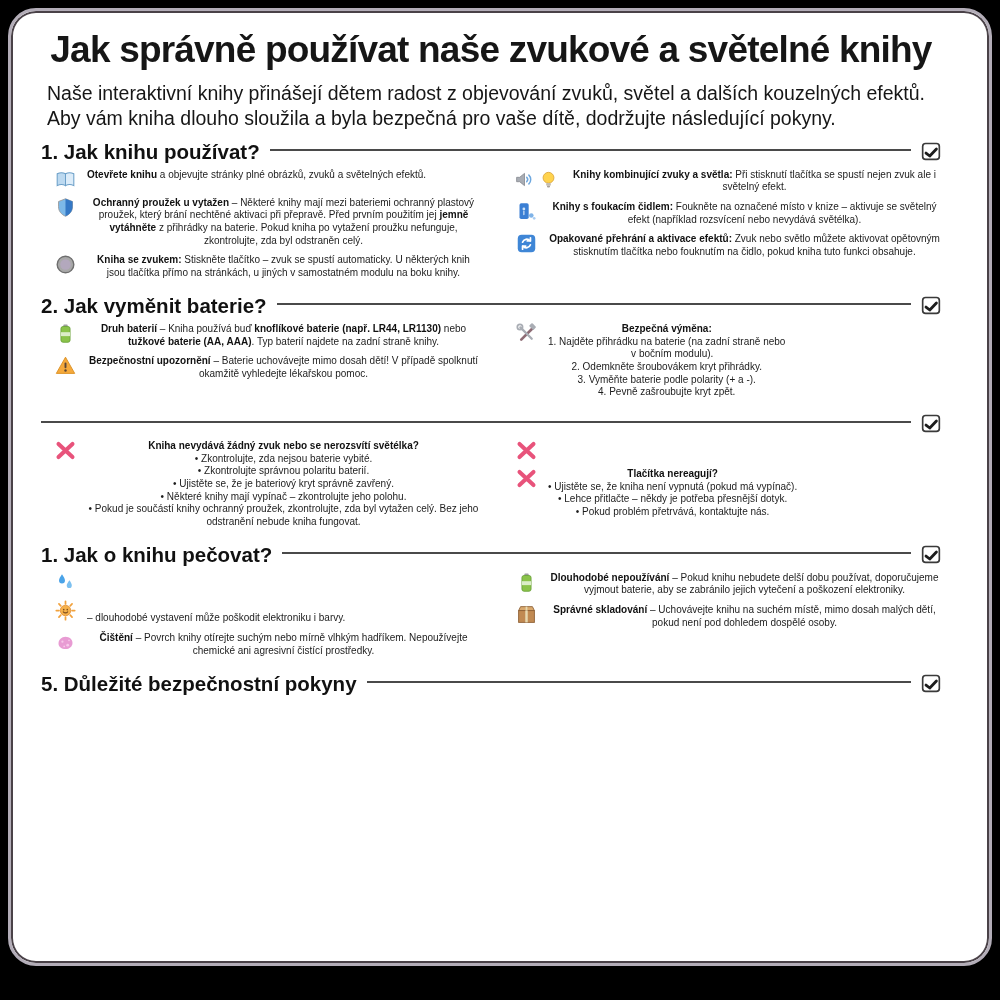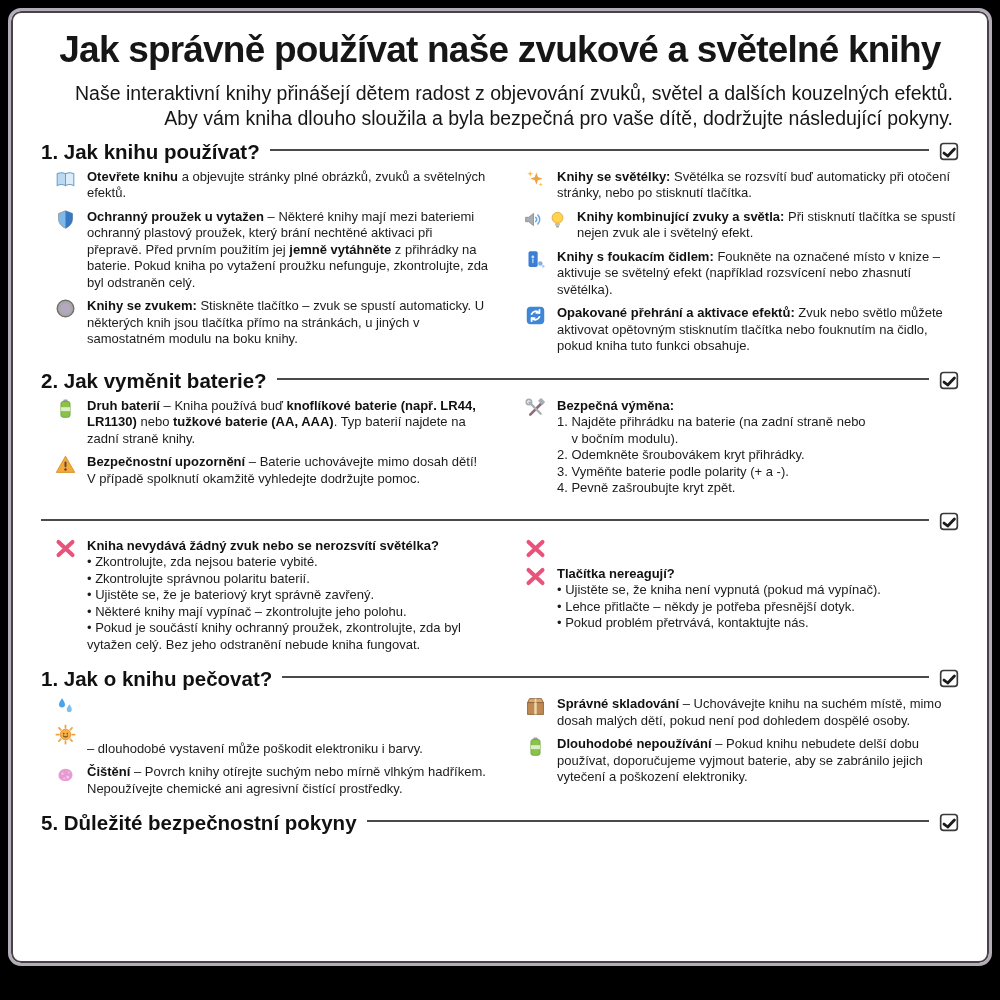--- a/index.html
+++ b/index.html
@@ -1,39 +1,39 @@
 <!DOCTYPE html>
 <html lang="cs"><head>
 <meta charset="utf-8">
 <style>
   html,body{margin:0;padding:0;width:1000px;height:1000px;overflow:hidden;background:#000;}
   body{font-family:"Liberation Sans","DejaVu Sans",sans-serif;color:#1a1a1a;}
   .card{
     position:absolute;left:8px;top:8px;right:8px;bottom:34px;
-    background:#fff;border:3px solid #b3adb8;border-radius:13px;
+    background:#fff;border:3px solid #b3adb8;border-radius:28px;
     box-shadow:0 0 0 2px #4a4248 inset;
-    padding:14px 30px 10px 30px;box-sizing:border-box;overflow:hidden;
+    padding:14px 48px 10px 30px;box-sizing:border-box;overflow:hidden;
   }
   .title{
     text-align:center;font-size:37px;font-weight:800;letter-spacing:-0.8px;
     margin:4px 0 10px 0;color:#161616;
   }
   .intro{
-    text-align:right;font-size:19.5px;line-height:1.3;color:#161616;
+    text-align:left;font-size:19.5px;line-height:1.3;color:#161616;
     margin:0 6px 8px 6px;
   }
   .section{margin-top:7px;}
   .sec-head{display:flex;align-items:center;gap:10px;margin-bottom:5px;}
   .sec-title{font-size:20.5px;font-weight:800;white-space:nowrap;color:#111;}
   .sec-rule{flex:1;border-bottom:2.4px solid #4a4a4a;margin-bottom:4px;}
   .sec-check{width:20px;height:20px;flex:0 0 auto;margin-bottom:2px;}
   .cols{display:grid;grid-template-columns:1fr 1fr;column-gap:22px;}
   .col{min-width:0;padding-left:12px;}
   .item{display:flex;align-items:flex-start;gap:9px;margin-bottom:7px;
-        font-size:13px;line-height:1.27;color:#1c1c1c;}
+        font-size:10px;line-height:1.27;color:#1c1c1c;text-align:center;}
   .icon-cell{display:flex;gap:3px;flex:0 0 auto;min-width:25px;justify-content:center;margin-top:0px;}
   .icon-cell span{display:inline-block;width:21px;height:21px;}
   .icon-cell svg{width:100%;height:100%;display:block;}
   .item-text{white-space:pre-line;min-width:0;}
   .item-text b{font-weight:800;color:#111;}
 </style>
 </head>
 <body>
 
 <div class="card">
@@ -79,36 +79,24 @@
 
   <div class="item">
     <span class="icon-cell">
                 <span>
                   <svg viewBox="0 0 24 24">
                     <circle cx="12" cy="12" r="9.5" fill="#a8a8a8" stroke="#6e6e6e" stroke-width="1.6"></circle>
                     <circle cx="12" cy="12" r="6" fill="#b3a8bd"></circle>
                   </svg>
                 </span>
               </span>
-    <span class="item-text"><b>Knihy se zvukem:</b><span> Stiskněte tlačítko – zvuk se spustí automaticky. U některých knih jsou tlačítka přímo na stránkách, u jiných v samostatném modulu na boku knihy.</span></span>
-  </div>
-</div>
-      <div class="col">
-  <div class="item">
-    <span class="icon-cell">
-                <span>
-                  <svg viewBox="0 0 24 24">
-                    <path d="M13 4l1.8 5.2L20 11l-5.2 1.8L13 18l-1.8-5.2L6 11l5.2-1.8z" fill="#f2a23c"></path>
-                    <path d="M6 2l.9 2.6L9.5 5.5 6.9 6.4 6 9l-.9-2.6L2.5 5.5l2.6-.9z" fill="#f7c056"></path>
-                    <path d="M18 15l.7 2 2 .7-2 .7-.7 2-.7-2-2-.7 2-.7z" fill="#f7c056"></path>
-                  </svg>
-                </span>
-              </span>
-    <span class="item-text"><b>Knihy se světélky:</b><span> Světélka se rozsvítí buď automaticky při otočení stránky, nebo po stisknutí tlačítka.</span></span>
-  </div>
+    <span class="item-text"><b>Kniha se zvukem:</b><span> Stiskněte tlačítko – zvuk se spustí automaticky. U některých knih jsou tlačítka přímo na stránkách, u jiných v samostatném modulu na boku knihy.</span></span>
+  </div>
+</div>
+      <div class="col">
 
   <div class="item">
     <span class="icon-cell">
                 <span>
                   <svg viewBox="0 0 24 24">
                     <path d="M3 9.5v5h3.5L12 19V5L6.5 9.5z" fill="#a9adb4" stroke="#8a8e95" stroke-width="1"></path>
                     <path d="M14.5 9.5a3.6 3.6 0 010 5" stroke="#6ea8df" stroke-width="1.7" fill="none" stroke-linecap="round"></path>
                     <path d="M17 7a7 7 0 010 10" stroke="#6ea8df" stroke-width="1.7" fill="none" stroke-linecap="round"></path>
                   </svg>
                 </span>
@@ -128,21 +116,21 @@
                 <span>
                   <svg viewBox="0 0 24 24">
                     <rect x="4" y="2.5" width="10.5" height="18" rx="2" fill="#3b7fd4"></rect>
                     <circle cx="9" cy="9" r="1.6" fill="#cfe3f7"></circle>
                     <path d="M9 11.5v4" stroke="#cfe3f7" stroke-width="1.4" stroke-linecap="round"></path>
                     <circle cx="17.5" cy="16.5" r="2.6" fill="#7fb3e8"></circle>
                     <circle cx="20.8" cy="19.8" r="1.5" fill="#a9cdf2"></circle>
                   </svg>
                 </span>
               </span>
-    <span class="item-text"><b>Knihy s foukacím čidlem:</b><span> Foukněte na označené místo v knize – aktivuje se světelný efekt (například rozsvícení nebo zhasnutí světélka).</span></span>
+    <span class="item-text"><b>Knihy s foukacím čidlem:</b><span> Foukněte na označené místo v knize – aktivuje se světelný efekt (například rozsvícení nebo nevydává světélka).</span></span>
   </div>
 
   <div class="item">
     <span class="icon-cell">
                 <span>
                   <svg viewBox="0 0 24 24">
                     <rect x="2" y="2" width="20" height="20" rx="4.5" fill="#3f86d6"></rect>
                     <path d="M7.5 10.5a5 5 0 018.6-1.6" stroke="#fff" stroke-width="2" fill="none" stroke-linecap="round"></path>
                     <path d="M16.5 5.5v3.6h-3.6" stroke="#fff" stroke-width="2" fill="none" stroke-linecap="round" stroke-linejoin="round"></path>
                     <path d="M16.5 13.5a5 5 0 01-8.6 1.6" stroke="#fff" stroke-width="2" fill="none" stroke-linecap="round"></path>
@@ -185,21 +173,21 @@
   <div class="item">
     <span class="icon-cell">
                 <span>
                   <svg viewBox="0 0 24 24">
                     <path d="M12 2.5L22.5 21h-21z" fill="#f5a93c" stroke="#d98c1a" stroke-width="1"></path>
                     <rect x="10.9" y="8.5" width="2.2" height="6.5" rx="1.1" fill="#5b4636"></rect>
                     <circle cx="12" cy="17.8" r="1.4" fill="#5b4636"></circle>
                   </svg>
                 </span>
               </span>
-    <span class="item-text"><b>Bezpečnostní upozornění</b><span> – Baterie uchovávejte mimo dosah dětí! V případě spolknutí okamžitě vyhledejte dodržujte pomoc.</span></span>
+    <span class="item-text"><b>Bezpečnostní upozornění</b><span> – Baterie uchovávejte mimo dosah dětí! V případě spolknutí okamžitě vyhledejte lékařskou pomoc.</span></span>
   </div>
 </div>
       <div class="col">
   <div class="item">
     <span class="icon-cell">
                 <span>
                   <svg viewBox="0 0 24 24">
                     <path d="M6 19L19 6" stroke="#8d6b74" stroke-width="3" stroke-linecap="round"></path>
                     <rect x="15.5" y="1.5" width="7" height="5" rx="1.2" transform="rotate(45 19 4)" fill="#a9adb4"></rect>
                     <path d="M5 5l13 13" stroke="#a9adb4" stroke-width="2.6" stroke-linecap="round"></path>
@@ -329,42 +317,42 @@
                 </span>
               </span>
     <span class="item-text"><b>Čištění</b><span> – Povrch knihy otírejte suchým nebo mírně vlhkým hadříkem. Nepoužívejte chemické ani agresivní čistící prostředky.</span></span>
   </div>
 </div>
       <div class="col">
   <div class="item">
     <span class="icon-cell">
                 <span>
                   <svg viewBox="0 0 24 24">
+                    <rect x="9.5" y="1.8" width="5" height="2.6" rx="1" fill="#9e9e9e"></rect>
+                    <rect x="6.8" y="4" width="10.4" height="18" rx="2.4" fill="#8bc34a" stroke="#6aa23a" stroke-width="1"></rect>
+                    <rect x="6.8" y="10.5" width="10.4" height="4.5" fill="#dcedc8"></rect>
+                  </svg>
+                </span>
+              </span>
+    <span class="item-text"><b>Dlouhodobé nepoužívání</b><span> – Pokud knihu nebudete delší dobu používat, doporučujeme vyjmout baterie, aby se zabránilo jejich vytečení a poškození elektroniky.</span></span>
+  </div>
+
+  <div class="item">
+    <span class="icon-cell">
+                <span>
+                  <svg viewBox="0 0 24 24">
                     <rect x="3" y="7.5" width="18" height="13.5" fill="#c18a52" stroke="#8d5f33" stroke-width="1"></rect>
                     <path d="M3 7.5h18l-2.2-4.5H5.2z" fill="#d9a96e" stroke="#8d5f33" stroke-width="1"></path>
                     <rect x="10.6" y="7.5" width="2.8" height="13.5" fill="#e8d9b0"></rect>
                     <rect x="11" y="3" width="2" height="4.5" fill="#e8d9b0"></rect>
                   </svg>
                 </span>
               </span>
     <span class="item-text"><b>Správné skladování</b><span> – Uchovávejte knihu na suchém místě, mimo dosah malých dětí, pokud není pod dohledem dospělé osoby.</span></span>
   </div>
-
-  <div class="item">
-    <span class="icon-cell">
-                <span>
-                  <svg viewBox="0 0 24 24">
-                    <rect x="9.5" y="1.8" width="5" height="2.6" rx="1" fill="#9e9e9e"></rect>
-                    <rect x="6.8" y="4" width="10.4" height="18" rx="2.4" fill="#8bc34a" stroke="#6aa23a" stroke-width="1"></rect>
-                    <rect x="6.8" y="10.5" width="10.4" height="4.5" fill="#dcedc8"></rect>
-                  </svg>
-                </span>
-              </span>
-    <span class="item-text"><b>Dlouhodobé nepoužívání</b><span> – Pokud knihu nebudete delší dobu používat, doporučujeme vyjmout baterie, aby se zabránilo jejich vytečení a poškození elektroniky.</span></span>
-  </div>
 </div>
     </div>
   </section>
 
   <section class="section">
     <div class="sec-head">
       <span class="sec-title">5. Důležité bezpečnostní pokyny</span>
       <span class="sec-rule"></span>
       <span class="sec-check">
         <svg viewBox="0 0 24 24">

